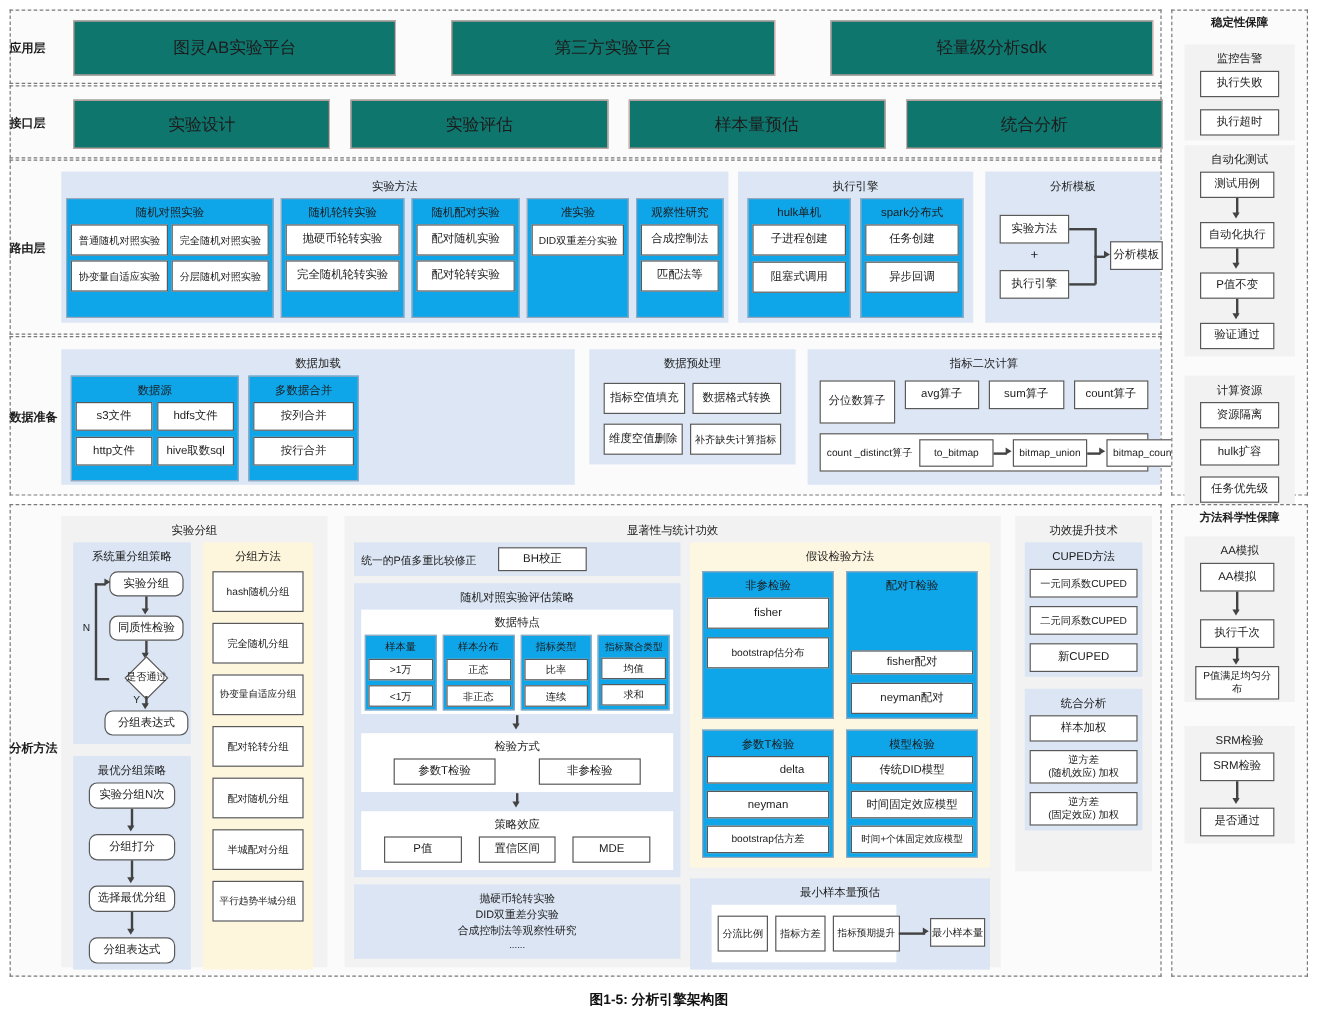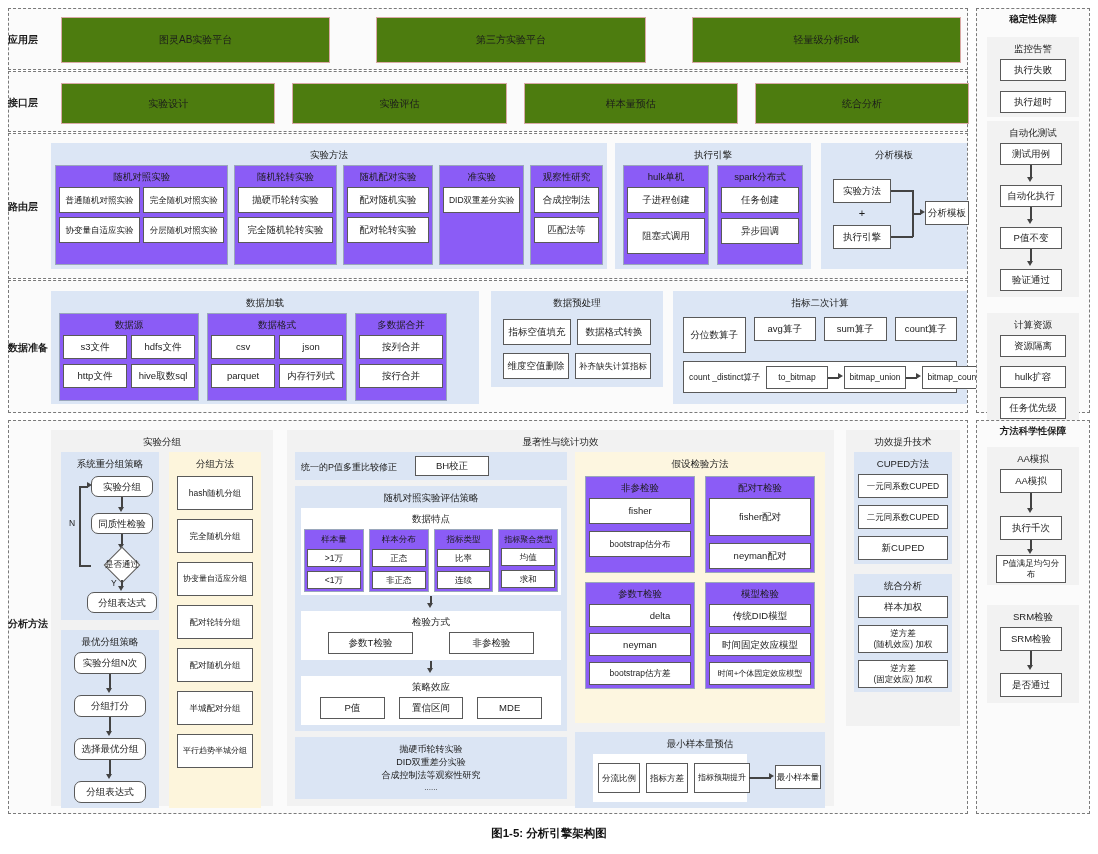--- a/index.html
+++ b/index.html
@@ -23,21 +23,21 @@
     font-size: 9.5px;
     line-height: 1.25;
     padding: 2px 3px;
     white-space: nowrap;
   }
   .node.wrap { white-space: normal; }
   .round { border-radius: 7px; }
 
   .grp {
     border: 1px solid #9aa7bb;
-    background: #8b5cf6;
+    background: #0ea5e9;
     padding: 3px;
   }
   .grp-title, .panel-title, .band-title {
     text-align: center; font-size: 9.5px; color: #1b1b1b;
     padding: 2px 0 3px 0; white-space: nowrap;
   }
   .panel-blue { background:#dce6f5; }
   .panel-blue2 { background:#dbe5f4; }
   .panel-grey { background:#f2f2f2; }
   .panel-yellow { background:#fdf5dc; }
@@ -52,24 +52,24 @@
   }
   .band-label {
     position: absolute;
     left: 8px;
     font-size: 10px; font-weight: bold; color: #1b1b1b;
     white-space: nowrap;
   }
 
   
   .pink {
-    background: #4d7c0f;
+    background: #0f766e;
     border: 1px solid #d9a9a6;
     display:flex; align-items:center; justify-content:center;
-    font-size: 10px;
+    font-size: 14px;
   }
 
   .row { display:flex; }
   .col { display:flex; flex-direction:column; }
   .fill { flex:1; }
 
   
   .arrow-v { position:absolute; width:1.5px; background:#434343; }
   .arrow-h { position:absolute; height:1.5px; background:#434343; }
   .ah-down { position:absolute; width:0;height:0;
@@ -173,21 +173,21 @@
       </div>
     </div>
 
     <div class="panel-blue" style="position:absolute; left:606px; top:9px; width:196px; height:126px; padding:4px;">
       <div class="panel-title">执行引擎</div>
       <div class="row" style="gap:8px; height:100px; padding:0 4px;">
         <div class="grp fill">
           <div class="grp-title">hulk单机</div>
           <div class="col" style="gap:5px;">
             <div class="node" style="height:26px;">子进程创建</div>
-            <div class="node" style="height:36px;">阻塞式调用</div>
+            <div class="node" style="height:26px;">阻塞式调用</div>
           </div>
         </div>
         <div class="grp fill">
           <div class="grp-title">spark分布式</div>
           <div class="col" style="gap:5px;">
             <div class="node" style="height:26px;">任务创建</div>
             <div class="node" style="height:26px;">异步回调</div>
           </div>
         </div>
       </div>
@@ -218,33 +218,20 @@
         <div class="grp" style="width:140px;">
           <div class="grp-title">数据源</div>
           <div class="row" style="gap:4px;">
             <div class="col" style="gap:5px; flex:1;">
               <div class="node" style="height:24px;">s3文件</div>
               <div class="node" style="height:24px;">http文件</div>
             </div>
             <div class="col" style="gap:5px; flex:1;">
               <div class="node" style="height:24px;">hdfs文件</div>
               <div class="node" style="height:24px;">hive取数sql</div>
-            </div>
-          </div>
-        </div>
-        <div class="grp" style="width:140px;">
-          <div class="grp-title">数据格式</div>
-          <div class="row" style="gap:4px;">
-            <div class="col" style="gap:5px; flex:1;">
-              <div class="node" style="height:24px;">csv</div>
-              <div class="node" style="height:24px;">parquet</div>
-            </div>
-            <div class="col" style="gap:5px; flex:1;">
-              <div class="node" style="height:24px;">json</div>
-              <div class="node" style="height:24px;">内存行列式</div>
             </div>
           </div>
         </div>
         <div class="grp" style="width:92px;">
           <div class="grp-title">多数据合并</div>
           <div class="col" style="gap:5px;">
             <div class="node" style="height:24px;">按列合并</div>
             <div class="node" style="height:24px;">按行合并</div>
           </div>
         </div>
@@ -447,21 +434,21 @@
             <div class="grp fill" style="padding:3px;">
               <div class="grp-title">非参检验</div>
               <div class="col" style="gap:7px;">
                 <div class="node" style="height:26px;">fisher</div>
                 <div class="node" style="height:26px;font-size:8.5px;">bootstrap估分布</div>
               </div>
             </div>
             <div class="grp fill" style="padding:3px;">
               <div class="grp-title">配对T检验</div>
               <div class="col" style="gap:7px;">
-                <div class="node" style="height:38px;">fisher配对</div>
+                <div class="node" style="height:20px;margin-top:44px;">fisher配对</div>
                 <div class="node" style="height:26px;">neyman配对</div>
               </div>
             </div>
           </div>
           <div class="row" style="gap:10px;">
             <div class="grp fill" style="padding:3px;">
               <div class="grp-title">参数T检验</div>
               <div class="col" style="gap:6px;">
                 <div class="node" style="height:23px;padding-left:43px;">delta</div>
                 <div class="node" style="height:23px;">neyman</div>

